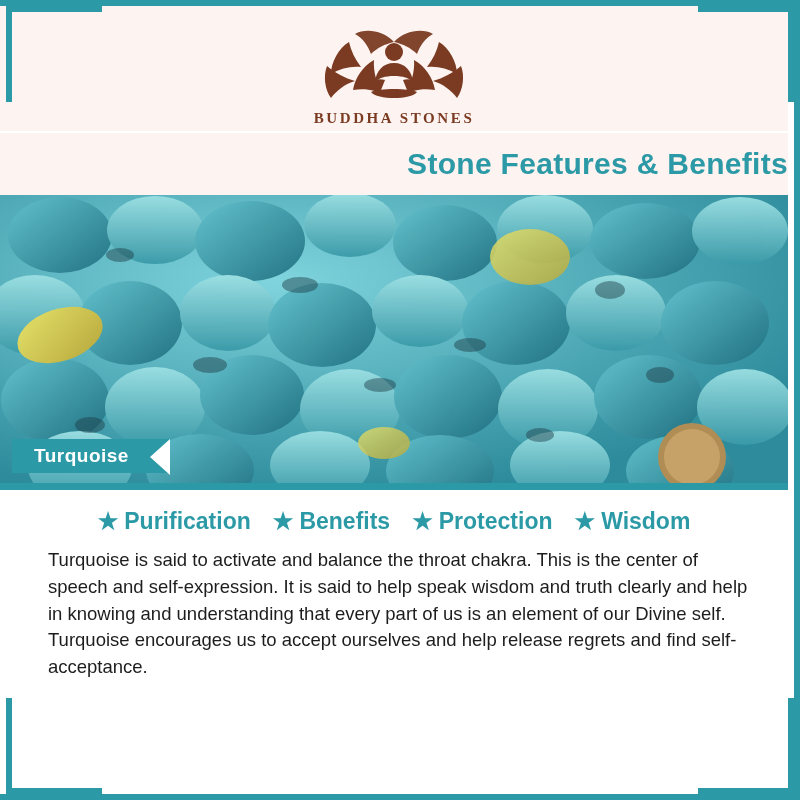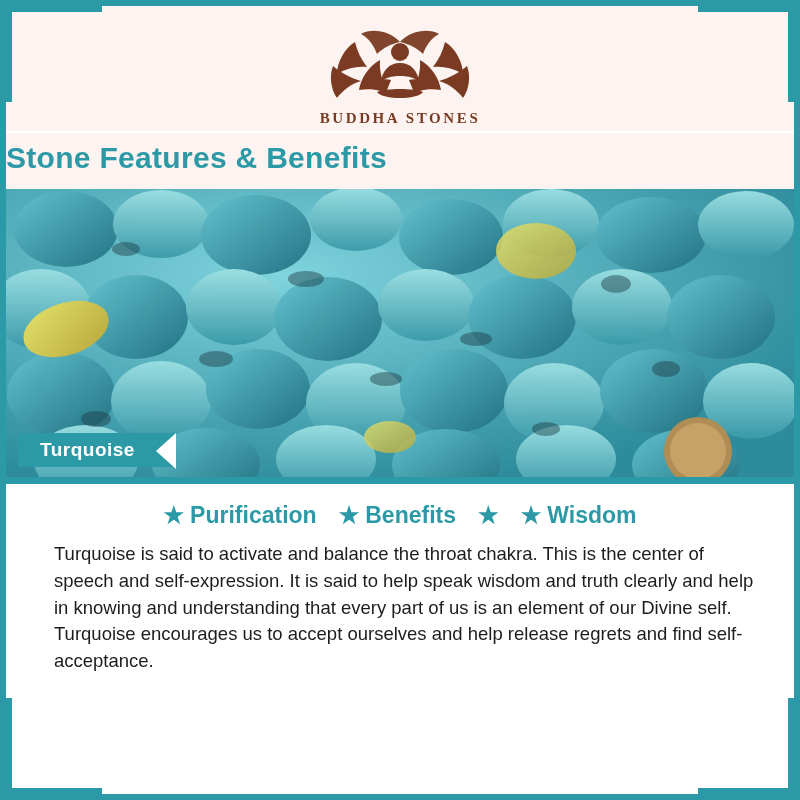--- a/index.html
+++ b/index.html
@@ -52,21 +52,21 @@
     width: 800px;
     height: 6px;
     background: #2c9aa6;
   }
   .edge-top { top: 0; }
   .edge-bottom { bottom: 0; }
 
   .inner {
     position: absolute;
     top: 6px;
-    left: 6px;
+    left: 0;
     width: 788px;
     height: 788px;
     background: #ffffff;
     overflow: hidden;
   }
 
   
   .header {
     background: #fdf3f0;
     padding-top: 16px;
@@ -90,22 +90,22 @@
     letter-spacing: 2.6px;
     color: #7a3b22;
     font-family: "Liberation Serif", serif;
     font-weight: bold;
   }
 
   
   .title-band {
     background: #fdf3f0;
     border-top: 2px solid #ffffff;
-    padding: 8px 0 14px 0;
-    text-align: left;
+    padding: 14px 0 14px 0;
+    text-align: right;
   }
   .title-band h1 {
     margin: 0;
     font-size: 30px;
     font-weight: bold;
     color: #2c9aa6;
     letter-spacing: 0.3px;
     font-family: "Liberation Sans", sans-serif;
   }
 
@@ -310,20 +310,21 @@
       <div class="benefit">
         <span class="star">★</span>
         <span>Purification</span>
       </div>
       <div class="benefit">
         <span class="star">★</span>
         <span>Benefits</span>
       </div>
       <div class="benefit">
         <span class="star">★</span>
+        <span>Protection</span>
       </div>
       <div class="benefit">
         <span class="star">★</span>
         <span>Wisdom</span>
       </div>
     </div>
 
     <div class="body-text">Turquoise is said to activate and balance the throat chakra. This is the center of speech and self-expression. It is said to help speak wisdom and truth clearly and help in knowing and understanding that every part of us is an element of our Divine self. Turquoise encourages us to accept ourselves and help release regrets and find self-acceptance.</div>
 
     <div class="filler"></div>

